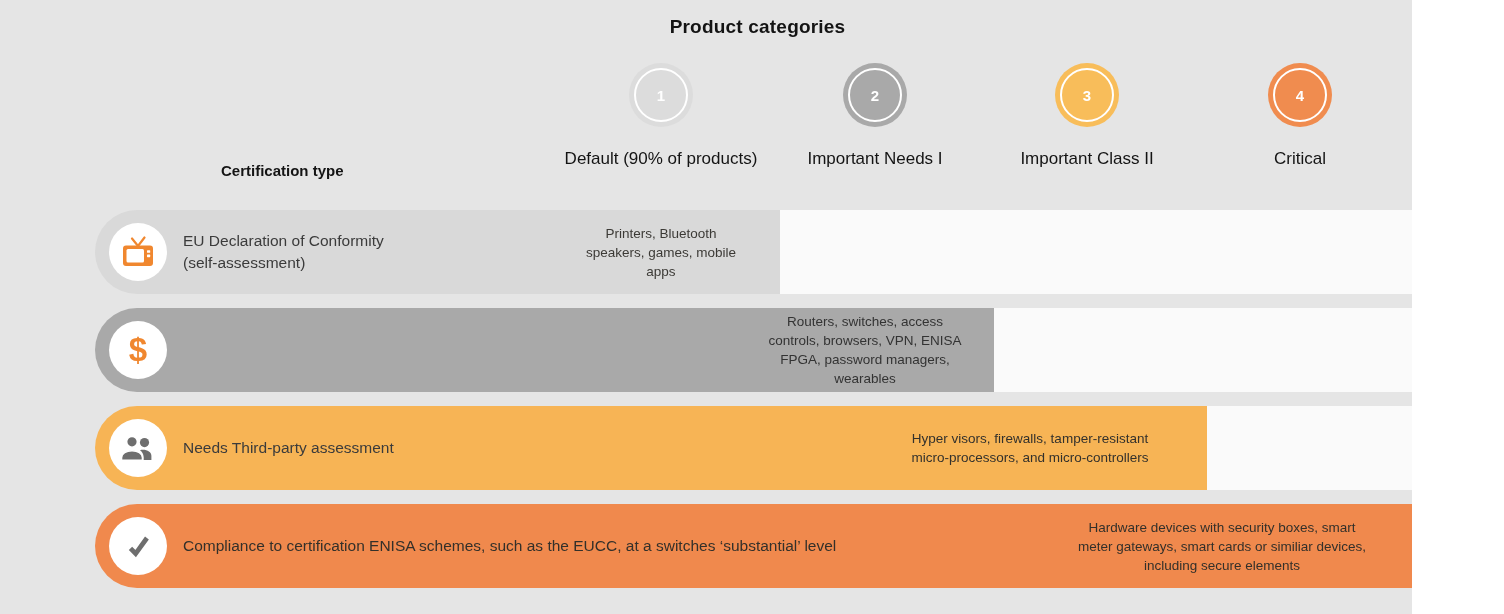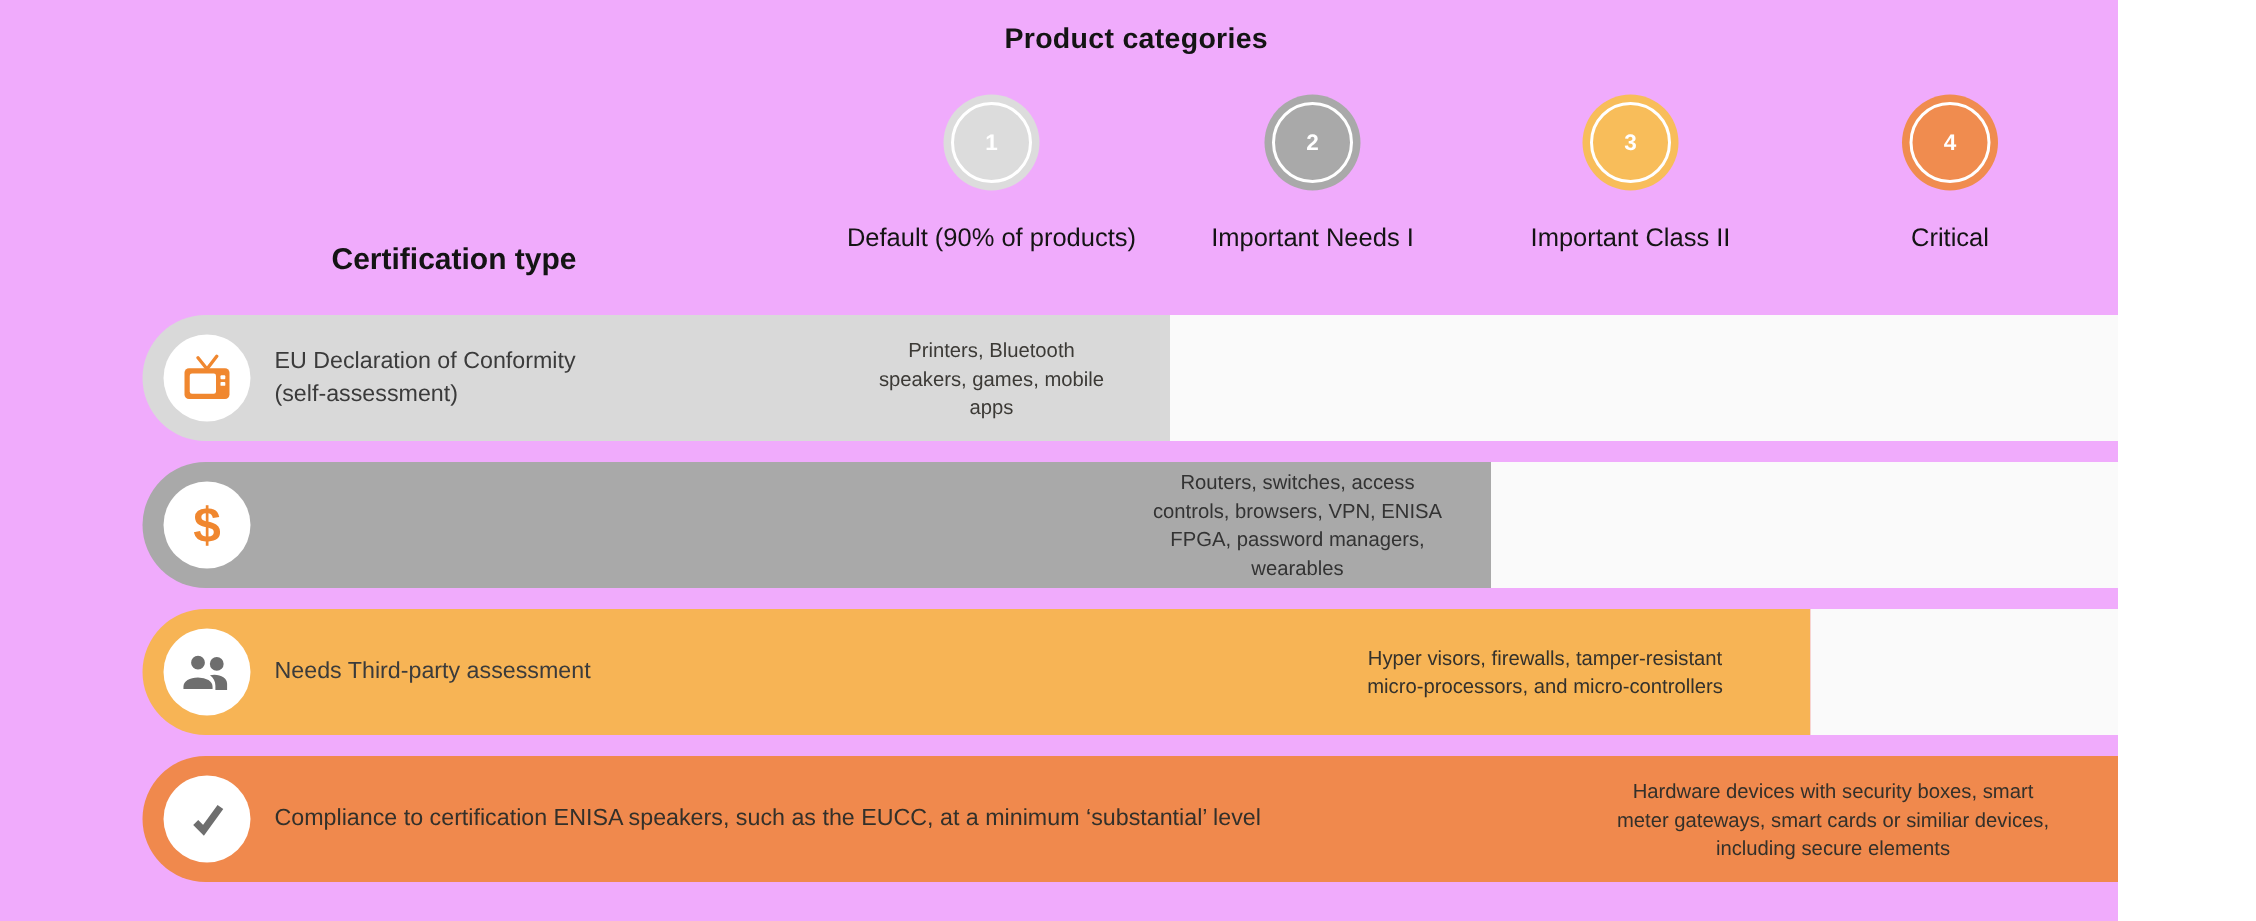--- a/index.html
+++ b/index.html
@@ -1,17 +1,17 @@
 <!DOCTYPE html>
 <html><head>
 <meta charset="utf-8">
 <style>
   html,body{margin:0;padding:0;background:#fff;}
   .canvas{
-    position:relative;width:1412px;height:614px;background:#f0abfc;
+    position:relative;width:1412px;height:614px;background:#e5e5e5;
     font-family:"Liberation Sans","DejaVu Sans",sans-serif;overflow:hidden;
   }
   .title{
     position:absolute;left:95px;width:1325px;top:16px;text-align:center;
     font-size:19px;font-weight:bold;color:#141414;letter-spacing:.2px;
   }
   
   .colhead{position:absolute;top:63px;width:224px;text-align:center;}
   .ch0{left:549px}.ch1{left:763px}.ch2{left:975px}.ch3{left:1188px}
   .numcircle{
@@ -19,21 +19,21 @@
     display:flex;align-items:center;justify-content:center;
   }
   .numcircle::after{content:"";position:absolute;inset:5px;border:2px solid #ffffff;border-radius:50%;}
   .ch0 .numcircle{background:#dcdcdc}
   .ch1 .numcircle{background:#a9a9a9}
   .ch2 .numcircle{background:#f8bd5a}
   .ch3 .numcircle{background:#f08c4f}
   .num{color:#fff;font-weight:bold;font-size:15px;}
   .collabel{margin-top:20px;font-size:17px;font-weight:normal;color:#141414;line-height:23px;}
   .rowhead{
-    position:absolute;left:221px;top:162px;font-size:20px;font-weight:bold;color:#141414;
+    position:absolute;left:221px;top:162px;font-size:15px;font-weight:bold;color:#141414;
   }
   
   .row{position:absolute;left:95px;width:1325px;height:84px;}
   .r0{top:210px}.r1{top:308px}.r2{top:406px}.r3{top:504px}
   .band{position:absolute;left:0;top:0;height:100%;border-radius:42px 0 0 42px;}
   .r0 .band{width:685px;background:#d9d9d9}
   .r1 .band{width:899px;background:#a9a9a9}
   .r2 .band{width:1112px;background:#f7b455}
   .r3 .band{width:1325px;background:#f0894d}
   .cont{position:absolute;top:0;height:100%;background:#fafafa;}
@@ -142,19 +142,19 @@
 micro-processors, and micro-controllers</div>
   </div>
 
   <div class="row r3">
     <div class="band"></div>
     <div class="iconcircle">
       <svg width="32" height="32" viewBox="0 0 34 34" aria-hidden="true">
         <path d="M9 19.5 L14.5 25 L26.5 8.5" stroke="#6e6e6e" stroke-width="5" fill="none" stroke-linecap="butt"></path>
       </svg>
     </div>
-    <div class="cert" style="width:830px">Compliance to certification ENISA speakers, such as the EUCC, at a minimum ‘substantial’ level</div>
+    <div class="cert" style="width:830px">Compliance to certification ENISA schemes, such as the EUCC, at a switches ‘substantial’ level</div>
     <div class="products">Hardware devices with security boxes, smart
 meter gateways, smart cards or similiar devices,
 including secure elements</div>
   </div>
 
 </div>
 
 </body></html>

